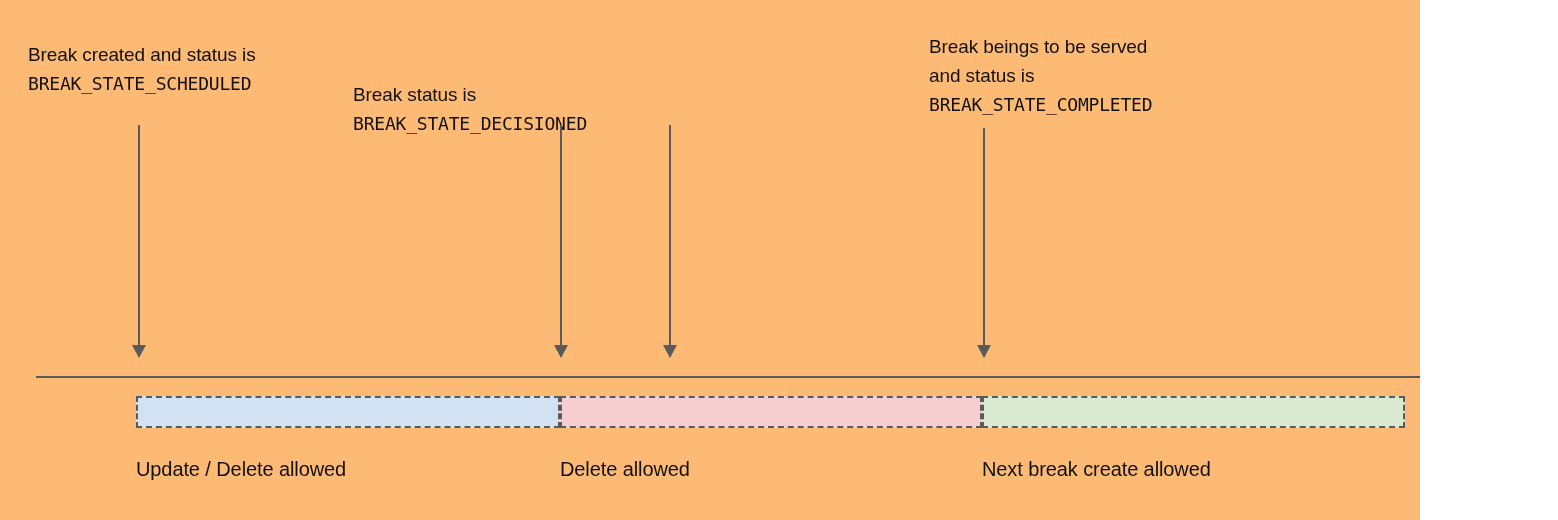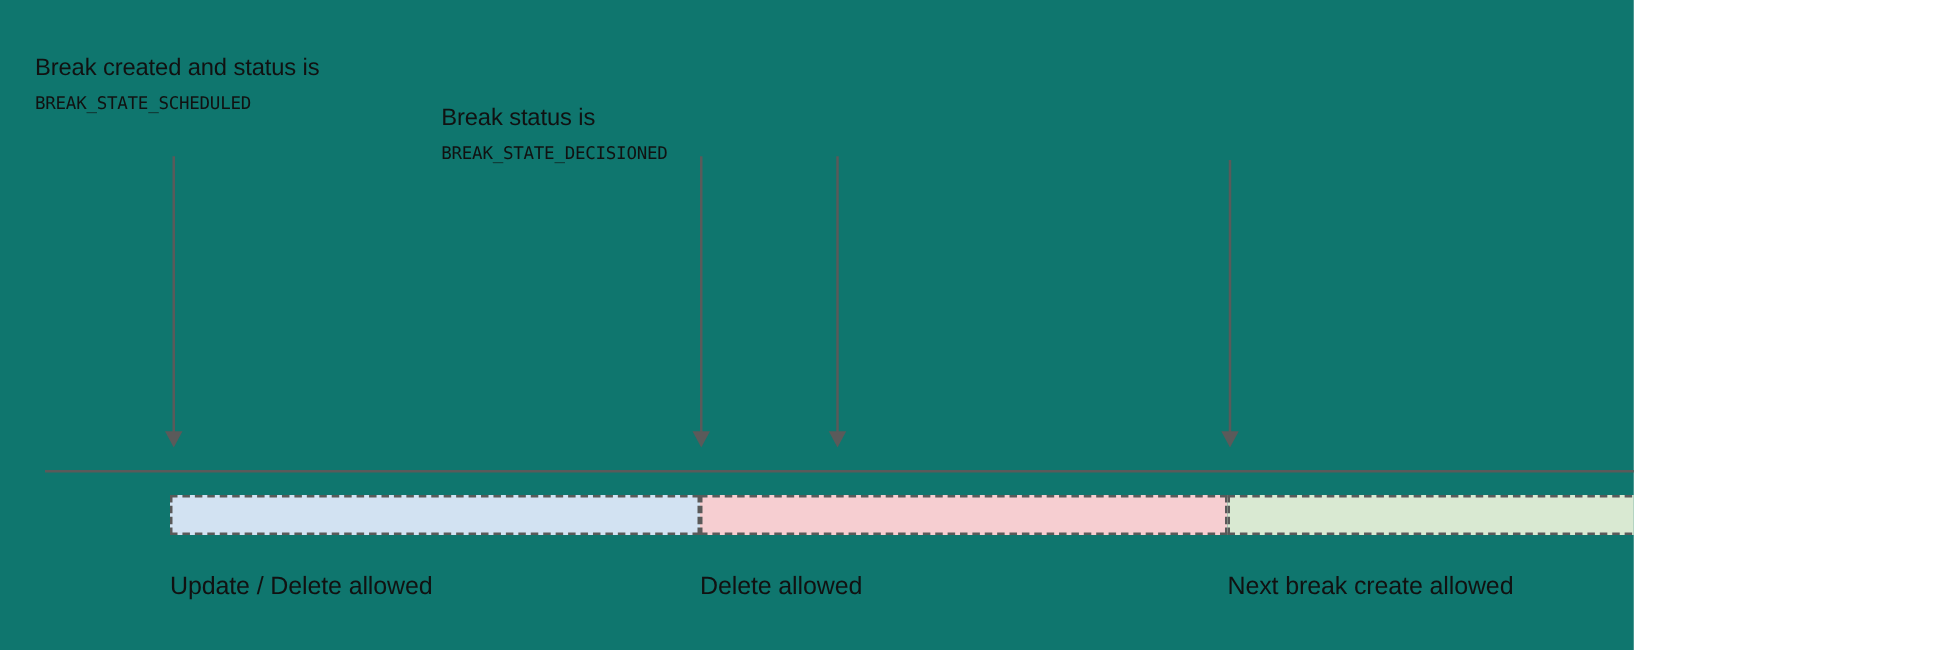--- a/index.html
+++ b/index.html
@@ -2,42 +2,42 @@
 <html><head>
 <meta charset="utf-8">
 <style>
   html, body {
     margin: 0;
     padding: 0;
     background: #ffffff;
   }
   #canvas {
     position: relative;
-    width: 1307px;
+    width: 1420px;
     height: 520px;
-    background: #0f766e;
+    background: #fdba74;
     font-family: "Liberation Sans", sans-serif;
     overflow: hidden;
   }
 
   
   .callout {
     position: absolute;
     color: #111111;
     font-size: 19px;
     line-height: 29px;
     white-space: pre;
   }
   .callout .plain {
     font-family: "Liberation Sans", sans-serif;
     letter-spacing: -0.1px;
   }
   .callout .code {
     font-family: "DejaVu Sans Mono", "Liberation Mono", monospace;
-    font-size: 14px;
+    font-size: 18px;
     letter-spacing: -0.2px;
   }
   .cl-line { display: block; }
 
   #callout-0 { left: 28px;  top: 40px;  }
   #callout-1 { left: 353px; top: 40px; margin-top: 40px;  }
   #callout-2 { left: 672px; top: 40px;  }
   #callout-3 { left: 929px; top: 32px;  }
 
   
@@ -110,20 +110,21 @@
     white-space: nowrap;
   }
 </style>
 </head>
 <body>
 
 <div id="canvas">
 
   <div class="callout" id="callout-0"><span class="cl-line plain">Break created and status is</span><span class="cl-line code">BREAK_STATE_SCHEDULED</span></div>
   <div class="callout" id="callout-1"><span class="cl-line plain">Break status is</span><span class="cl-line code">BREAK_STATE_DECISIONED</span></div>
+  <div class="callout" id="callout-3"><span class="cl-line plain">Break beings to be served</span><span class="cl-line plain">and status is</span><span class="cl-line code">BREAK_STATE_COMPLETED</span></div>
 
   <div id="arrows-layer">
       <div class="vertical-arrow" style="left: 130px; top: 125px; height: 233px;">
         <div class="stem" style="height: 221px; background: rgb(90, 90, 90);"></div>
         <div class="head" style="top: 220px; border-top-color: rgb(90, 90, 90);"></div>
       </div>
       <div class="vertical-arrow" style="left: 552px; top: 125px; height: 233px;">
         <div class="stem" style="height: 221px; background: rgb(90, 90, 90);"></div>
         <div class="head" style="top: 220px; border-top-color: rgb(90, 90, 90);"></div>
       </div>

